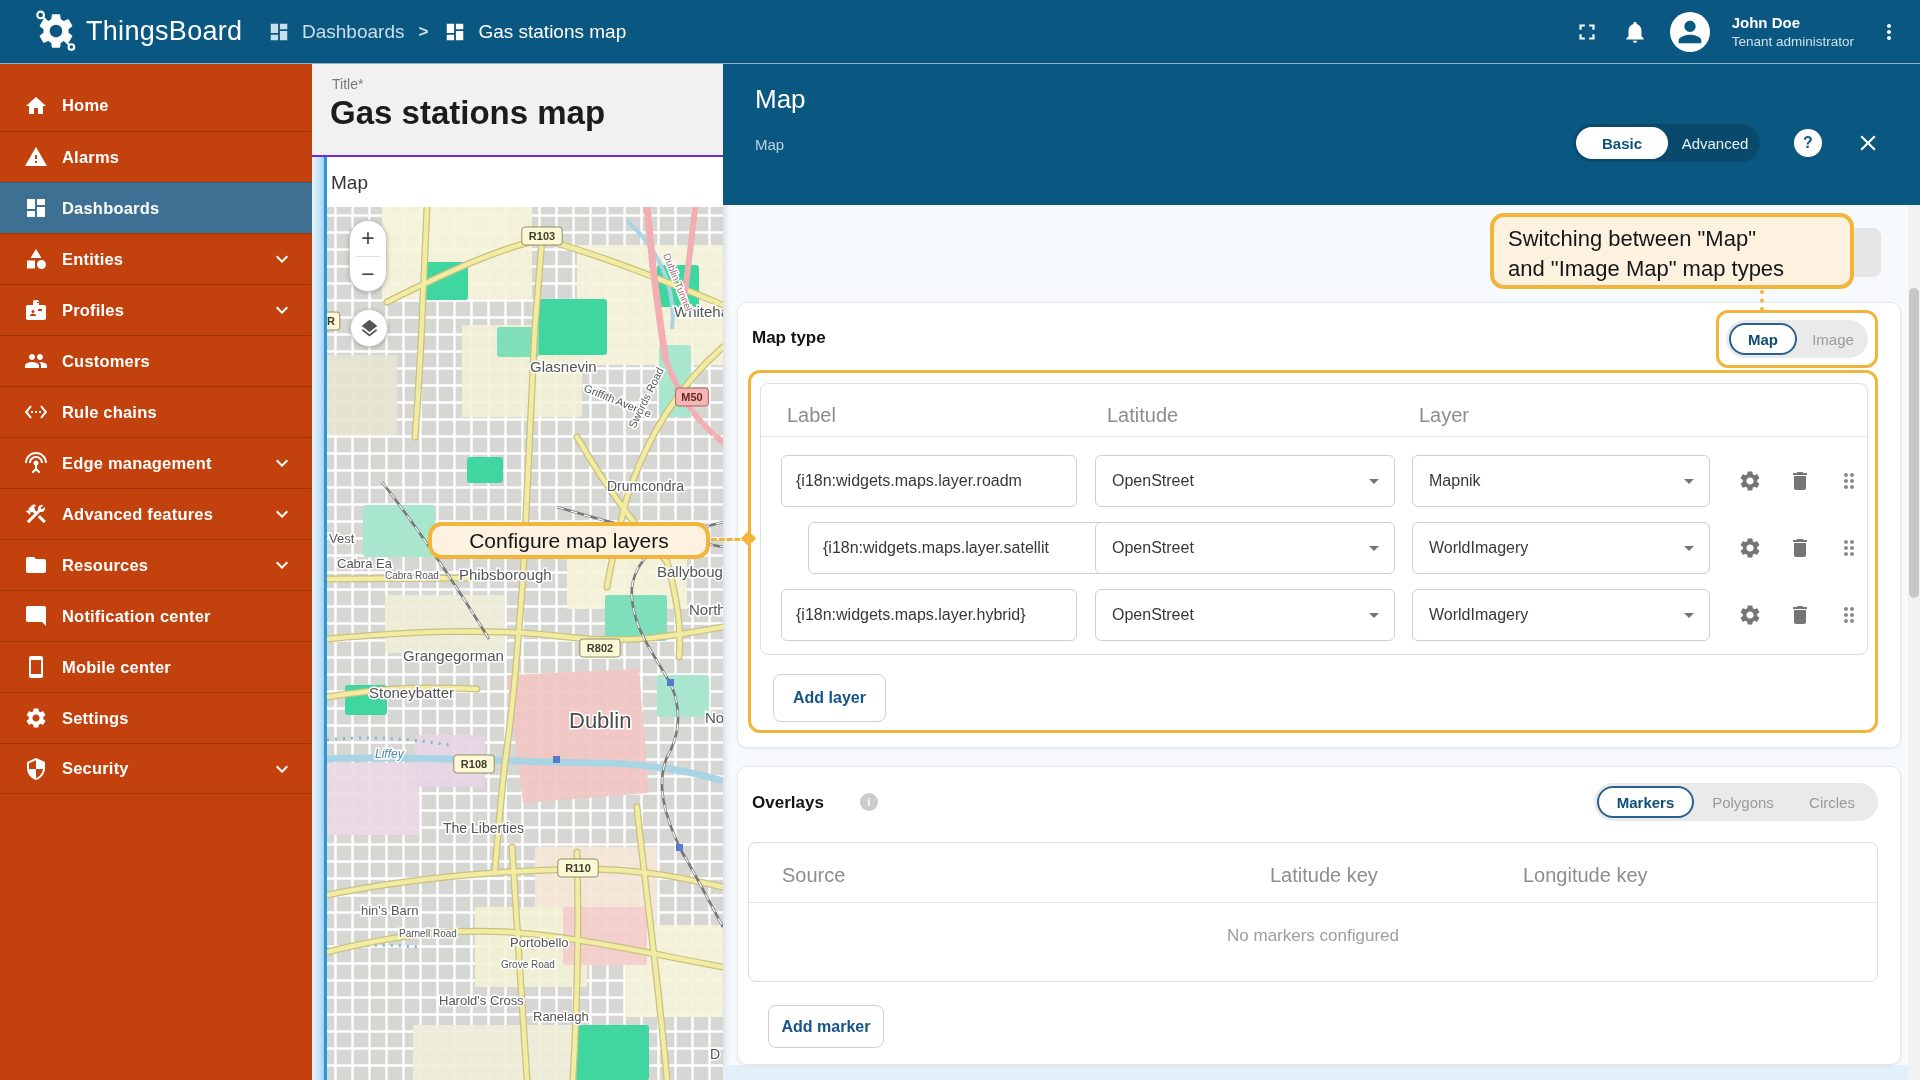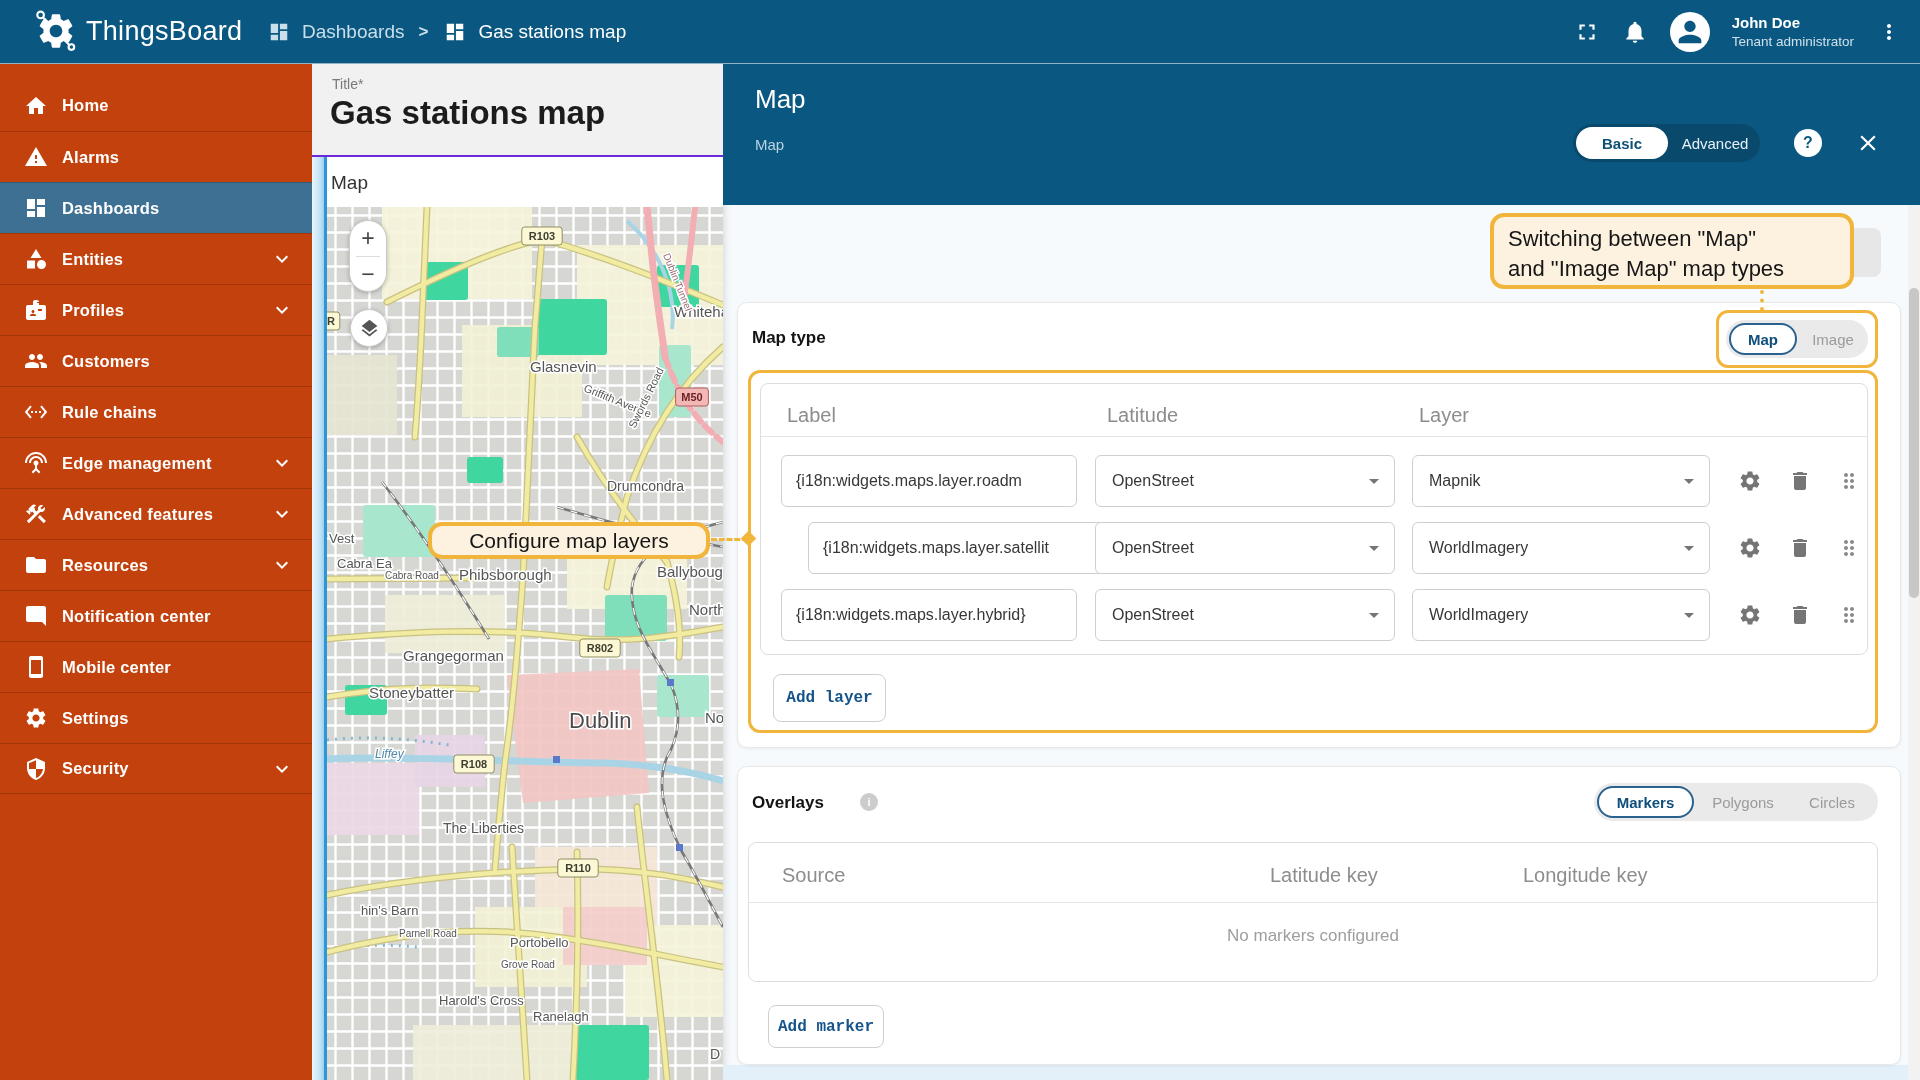--- a/index.html
+++ b/index.html
@@ -81,21 +81,21 @@
   
   #layers-table { left:760px; top:383px; width:1108px; height:272px; background:#fff; border:1px solid #dedede; border-radius:8px; }
   .tbl-header { font-size:20px; color:#8d8d8d; }
   #layers-header-row { left:761px; top:384px; width:1106px; height:53px; border-bottom:1px solid #e4e4e4; }
   .field { background:#fff; border:1px solid #cfcfcf; border-radius:6px; height:52px; display:flex; align-items:center; font-size:16px; color:#383838; }
   .field input { border:none; outline:none; font-family:"Liberation Sans", sans-serif; font-size:16px; color:#383838; width:100%; margin:0 14px; background:transparent; white-space:nowrap; overflow:hidden; }
   .select-val { margin-left:16px; flex:1; white-space:nowrap; overflow:hidden; }
   .select-arrow { width:24px; height:24px; margin-right:8px; flex:none; }
   .row-icon { position:absolute; width:24px; height:24px; cursor:pointer; }
 
-  .outline-btn { background:#fff; border:1px solid #cfcfcf; border-radius:8px; color:#15548a; font-size:16px; font-weight:600; display:flex; align-items:center; justify-content:center; cursor:pointer;font-family:Liberation Mono, monospace; }
+  .outline-btn { background:#fff; border:1px solid #cfcfcf; border-radius:8px; color:#15548a; font-size:16px; font-weight:600; display:flex; align-items:center; justify-content:center; cursor:pointer; }
 
   
   #overlays-table { left:748px; top:842px; width:1130px; height:140px; background:#fff; border:1px solid #dedede; border-radius:8px; }
   #overlays-header-row { left:749px; top:843px; width:1128px; height:60px; border-bottom:1px solid #e4e4e4; }
   #overlays-empty { left:748px; top:926px; width:1130px; text-align:center; font-size:17px; color:#9e9e9e; }
   #info-badge { left:860px; top:793px; width:18px; height:18px; border-radius:50%; background:#ccc; color:#fff; font-size:11px; font-weight:700; display:flex; align-items:center; justify-content:center; }
 
   
   .dash-h { border-top:3px dashed #f1b53c; z-index:19; }
   .dot-v { border-left:4px dotted #f1b53c; z-index:19; }

